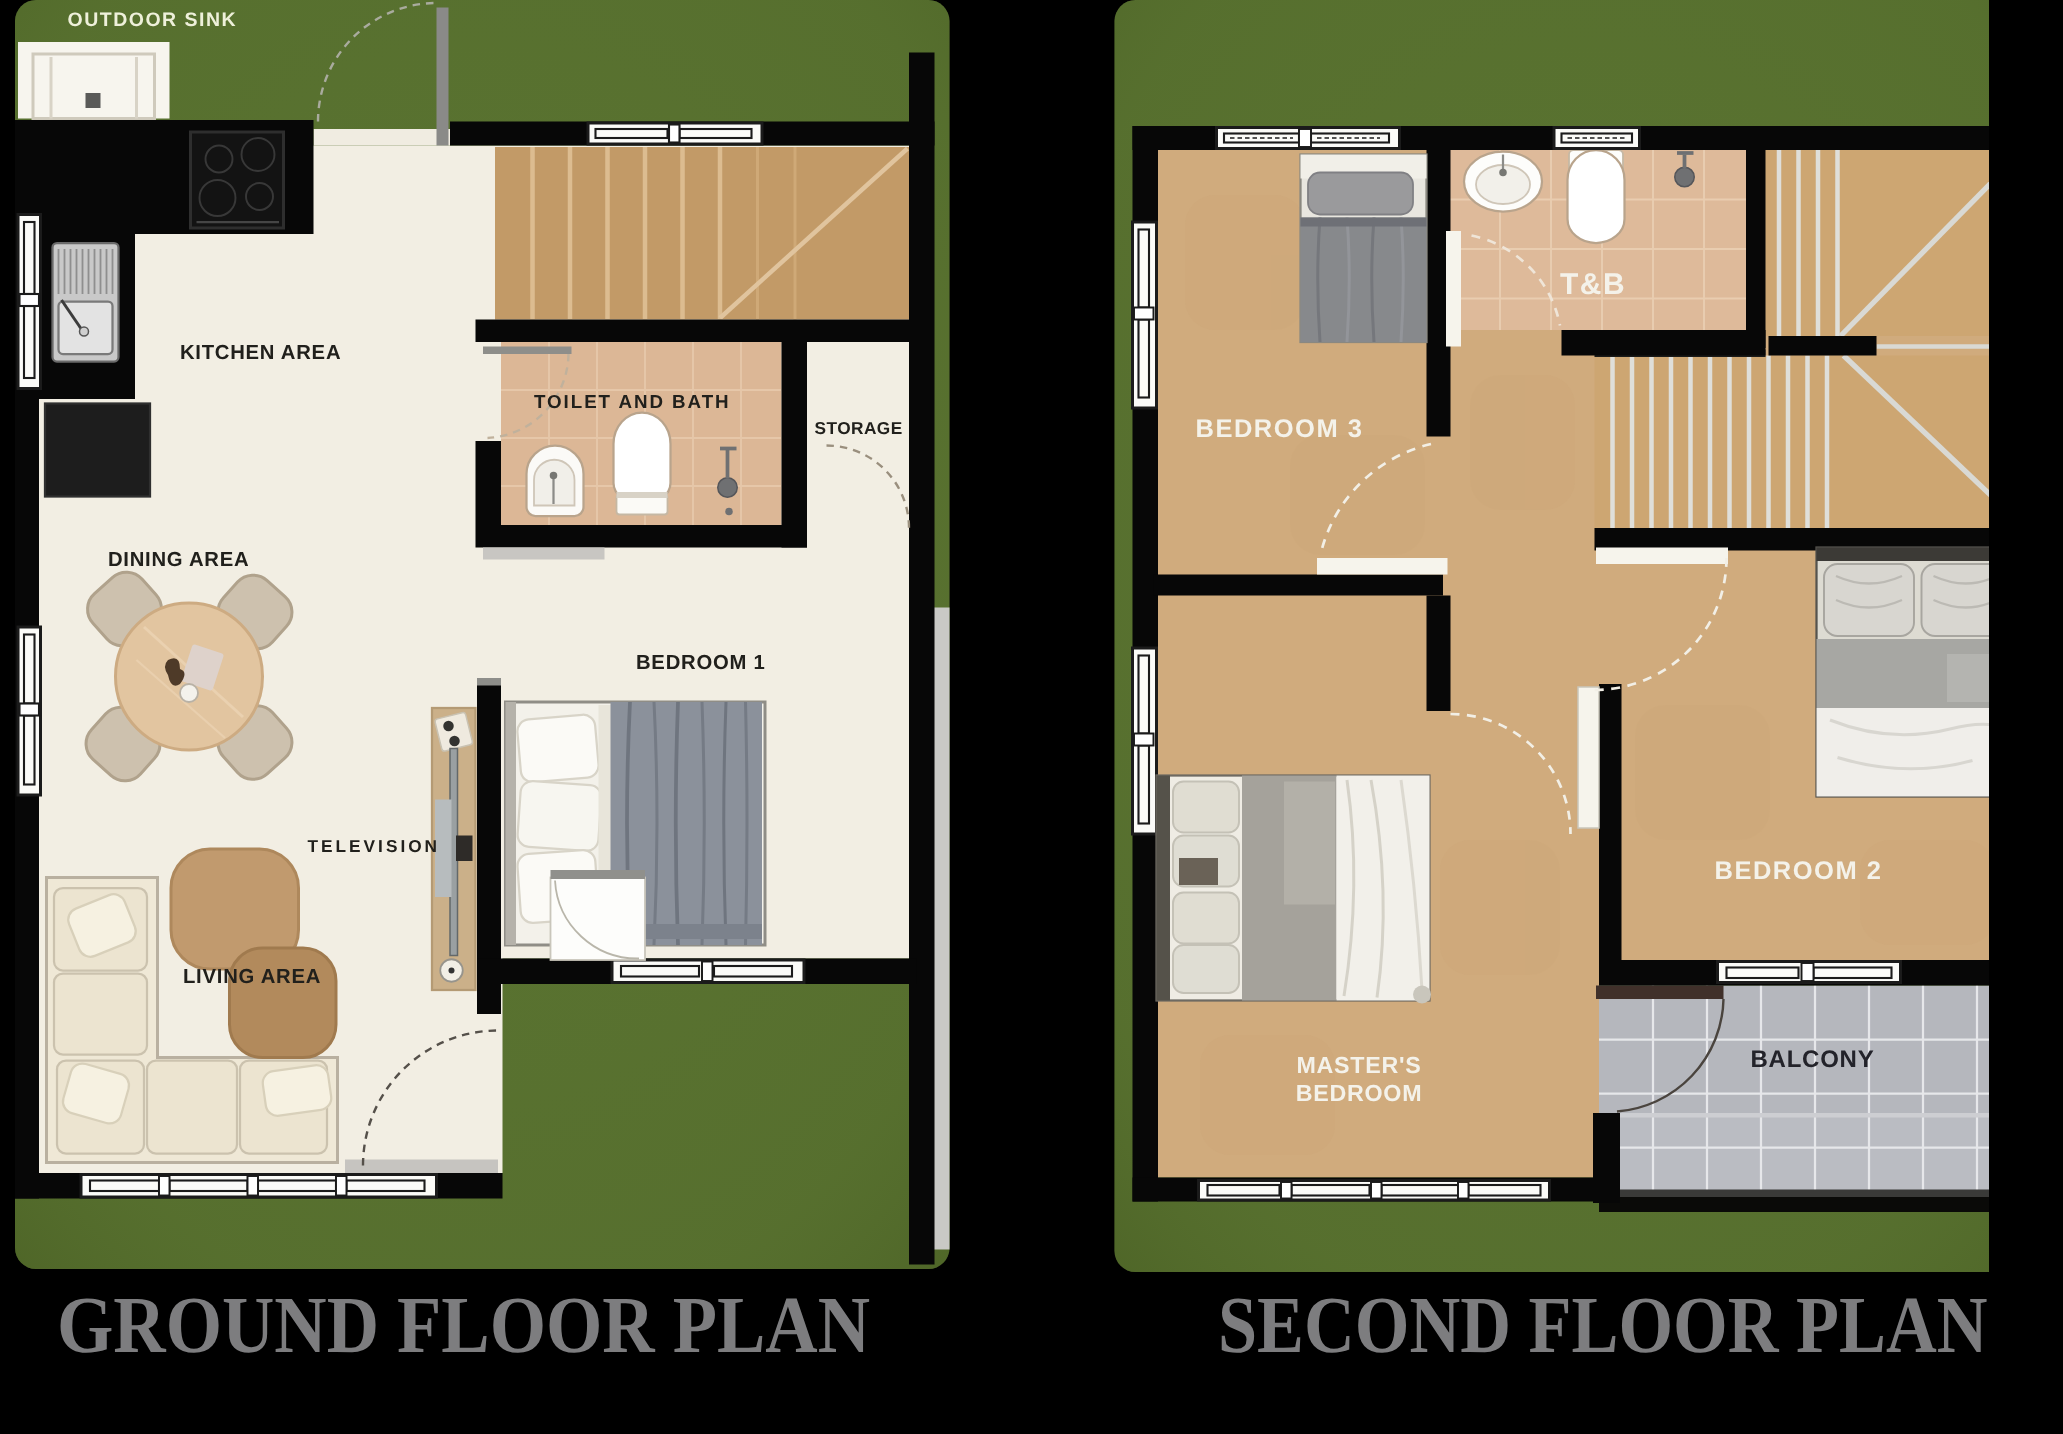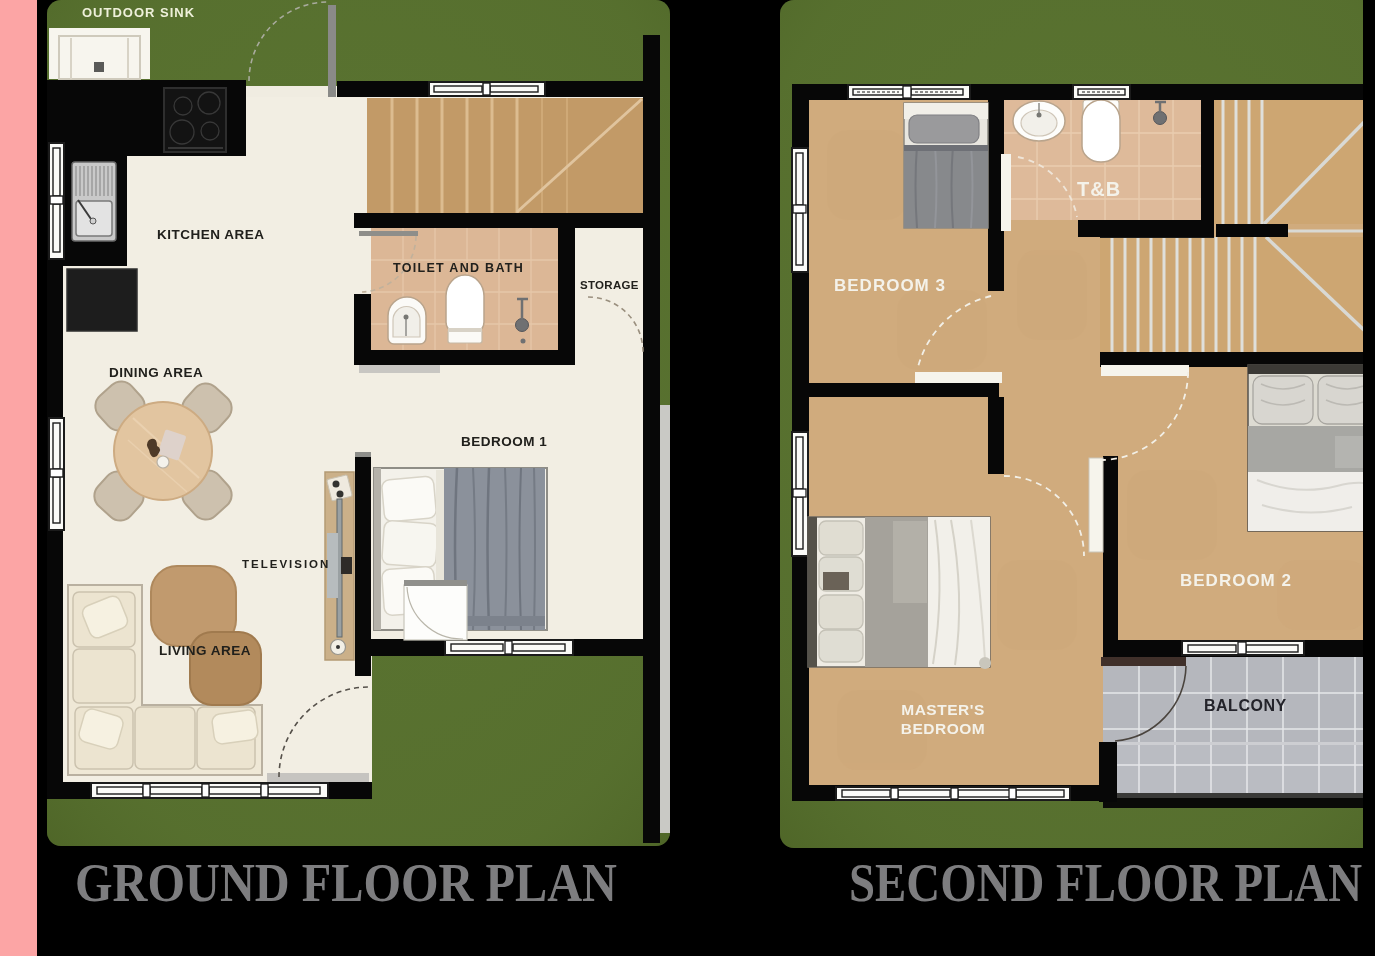--- a/index.html
+++ b/index.html
@@ -1,16 +1,16 @@
 <!DOCTYPE html>
 <html><head>
 <meta charset="utf-8">
 <style>
   html,body{margin:0;padding:0;background:#000;}
-  #canvas{position:relative;width:1326px;height:956px;background:#fca5a5;overflow:hidden;padding-left:37px;}
+  #canvas{position:relative;width:1326px;height:956px;background:#c2410c;overflow:hidden;}
   svg{display:block}
   text{font-family:"Liberation Sans", sans-serif;}
   .lbl{font-weight:bold;fill:#21201c;}
   .lblw{font-weight:bold;fill:#f4f2ea;}
   .title{font-family:"Liberation Serif", serif;font-weight:bold;fill:#7d7d7f;}
 </style>
 </head>
 <body>
 <div id="canvas">
 <svg width="1375" height="956" viewBox="0 0 1375 956">

